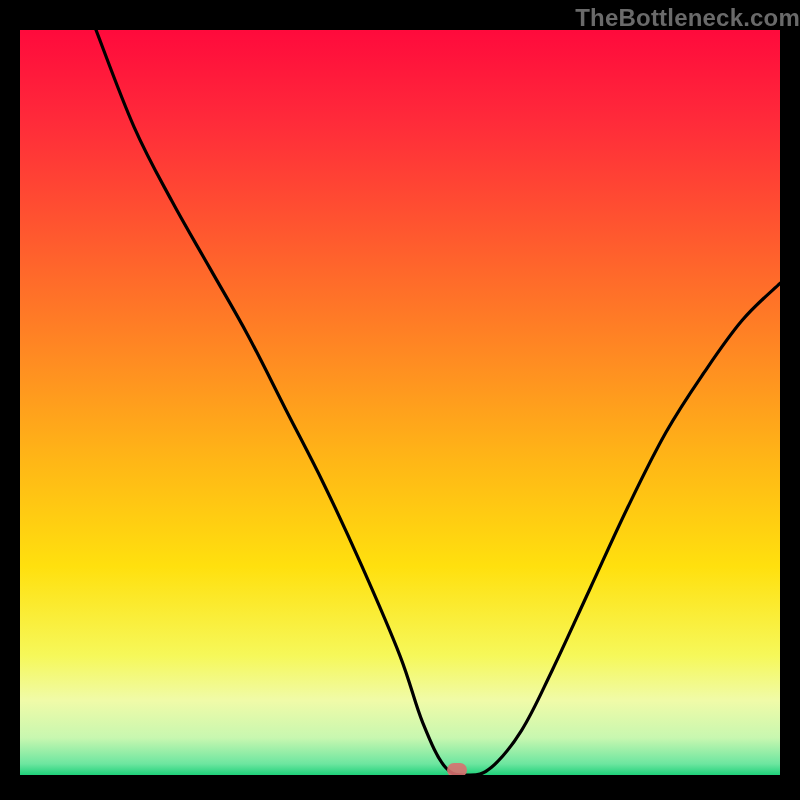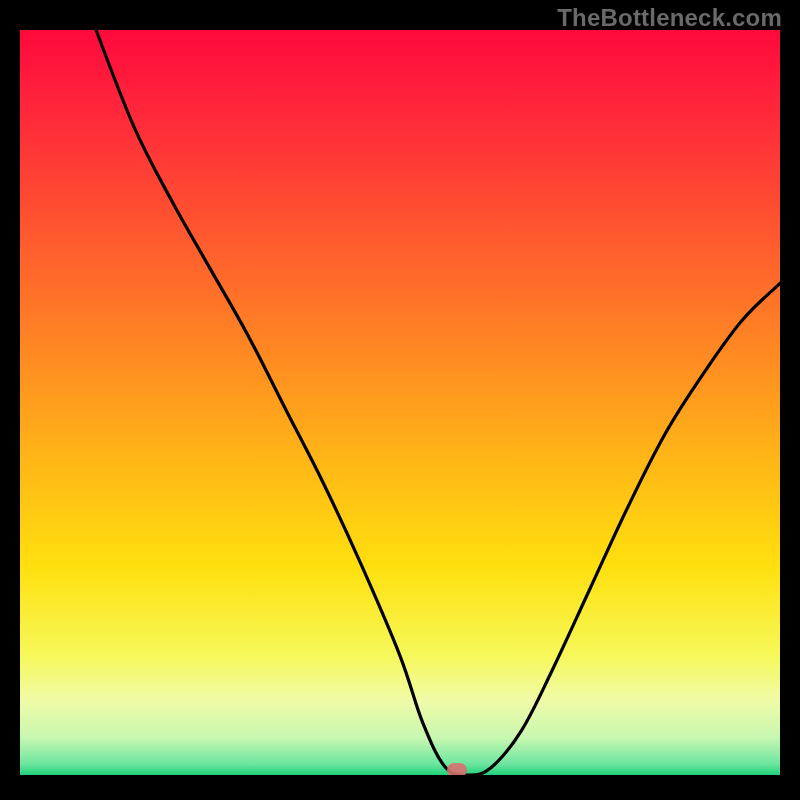--- a/index.html
+++ b/index.html
@@ -13,21 +13,21 @@
   }
   .frame {
     position: relative;
     width: 800px;
     height: 800px;
     background: #000;
   }
   .watermark {
     position: absolute;
     top: 4px;
-    right: 18px;
+    right: 0;
     color: #6a6a6a;
     font-size: 24px;
     font-weight: 600;
     letter-spacing: 0.2px;
   }
   .plot {
     position: absolute;
     left: 20px;
     top: 30px;
     width: 760px;

